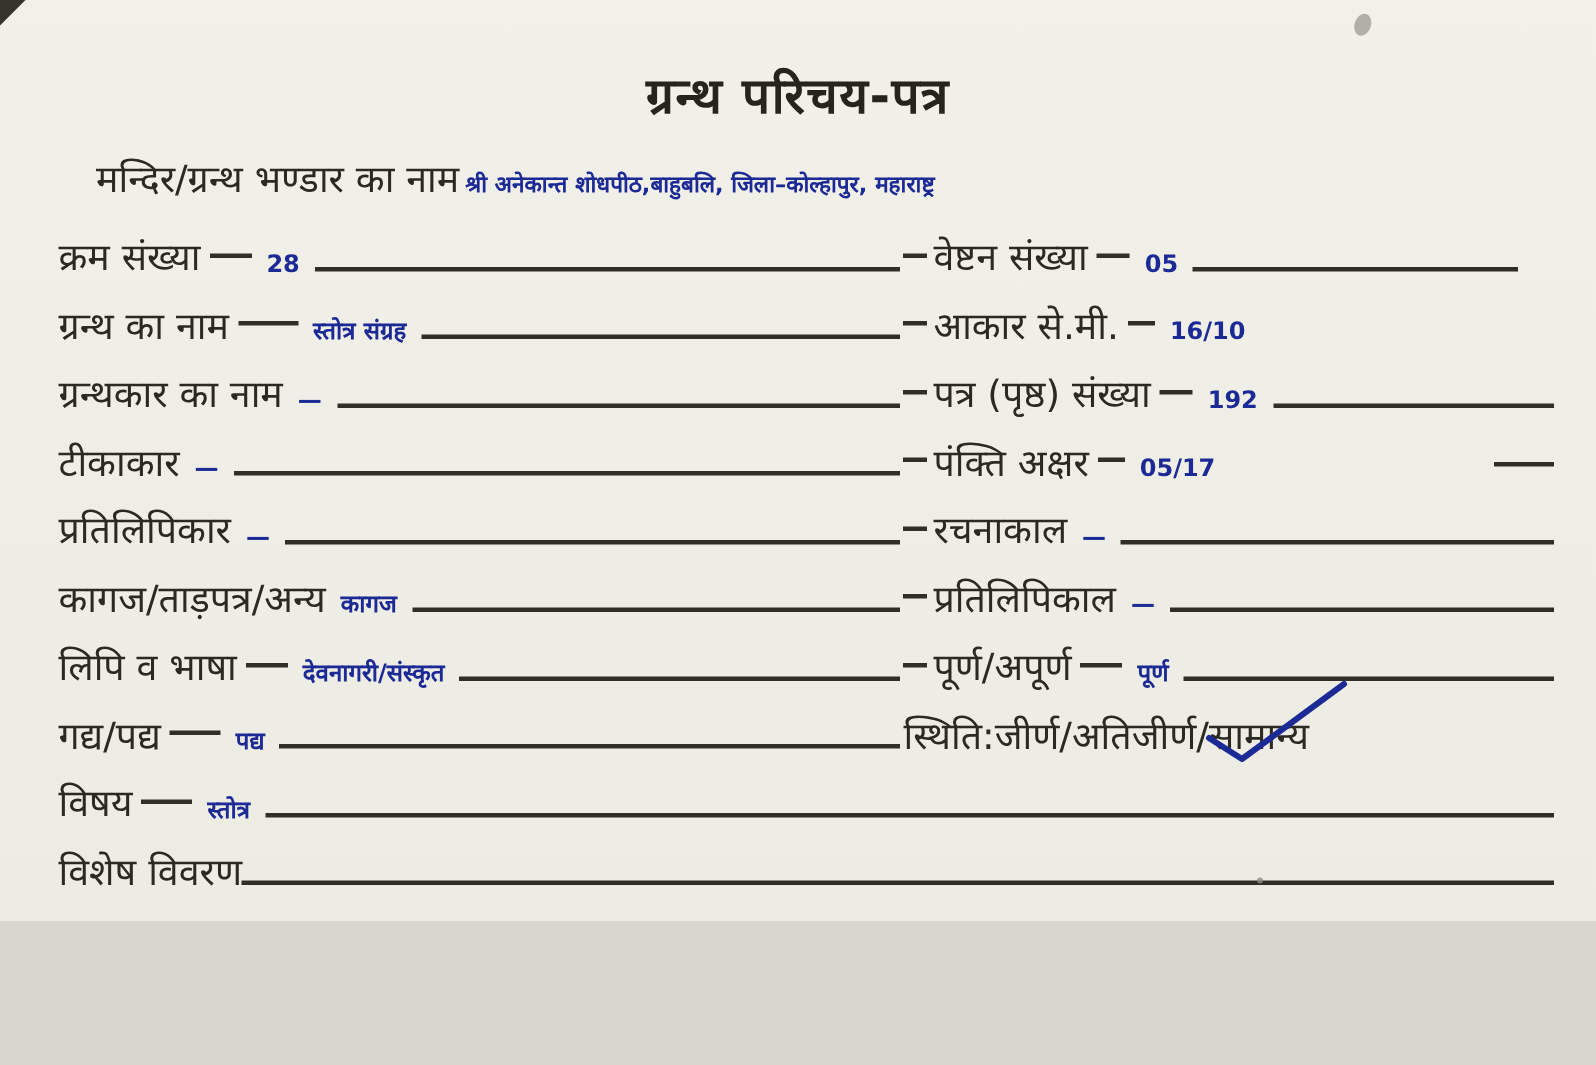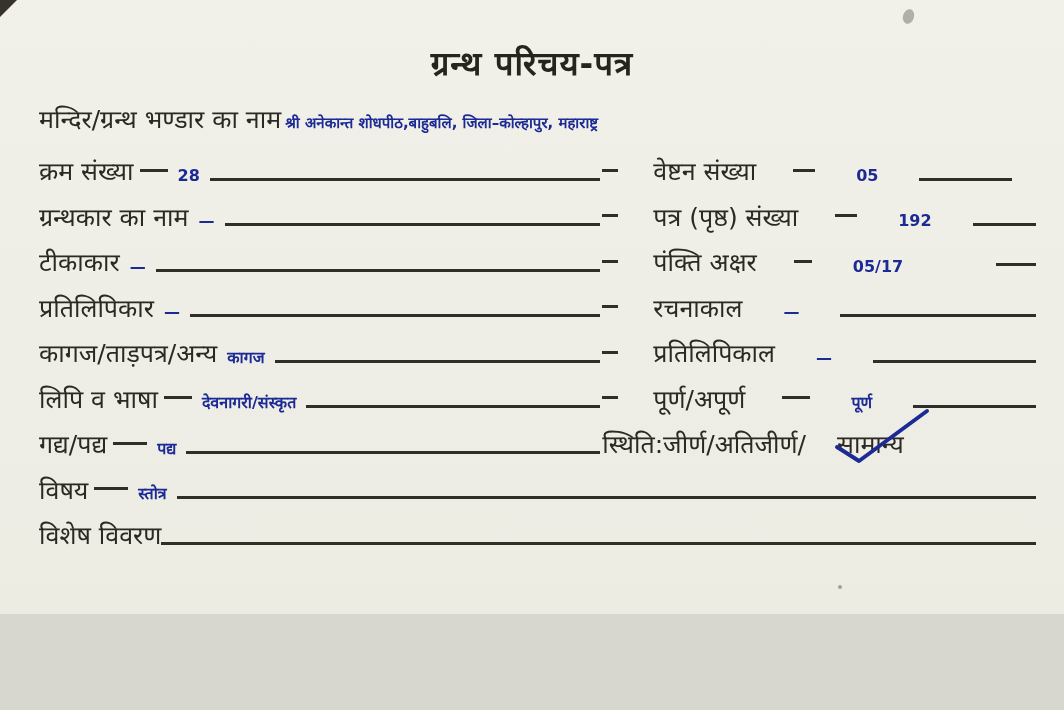--- a/index.html
+++ b/index.html
@@ -37,31 +37,31 @@
     margin-top:40px;
     text-align:center;
     font-size:33px;font-weight:bold;
     color:#26251d;
     letter-spacing:1px;
   }
 
   .header-row{
     display:flex;align-items:baseline;
     margin-top:16px;
-    padding:0 14px 0 39px;
+    padding:0 14px 0 64px;
     white-space:nowrap;
   }
   .header-row .hlbl{font-size:25px;color:#2b2a22;}
   .header-row .hval{font-size:15px;font-weight:bold;color:#1c2a96;margin-left:4px;}
 
   .grid{margin-top:14px;padding:0 28px 0 39px;}
   .row{display:flex;height:45.5px;}
   .cell{display:flex;align-items:flex-end;padding-bottom:8px;box-sizing:border-box;}
   .cell.left{width:56.5%;padding-right:2px;}
-  .cell.right{flex:1;gap:31px;}
+  .cell.right{flex:1;}
   .cell.full{width:100%;}
 
   .lbl{
     font-size:25px;color:#2b2a22;line-height:1.05;
     white-space:nowrap;margin-bottom:1px;
   }
   .val{
     font-size:16px;font-weight:bold;color:#1c2a96;line-height:1;
     white-space:nowrap;margin:0 10px 3px 10px;
   }
@@ -117,20 +117,34 @@
       </div>
       <div class="cell right">
         <span class="leadline"></span>
         <span class="lbl">वेष्टन संख्या</span>
         <span class="dashline w22"></span>
         <span class="val">05</span>
         <span class="line end-short"></span>
       </div>
     </div>
 
+    <div class="row">
+      <div class="cell left">
+        <span class="lbl">ग्रन्थ का नाम</span>
+        <span class="dashline w40"></span>
+        <span class="val">स्तोत्र संग्रह</span>
+        <span class="line"></span>
+      </div>
+      <div class="cell right">
+        <span class="leadline"></span>
+        <span class="lbl">आकार से.मी.</span>
+        <span class="dashline w18"></span>
+        <span class="val">16/10</span>
+      </div>
+    </div>
 
     <div class="row">
       <div class="cell left">
         <span class="lbl">ग्रन्थकार का नाम</span>
         <span class="val">—</span>
         <span class="line"></span>
       </div>
       <div class="cell right">
         <span class="leadline"></span>
         <span class="lbl">पत्र (पृष्ठ) संख्या</span>

